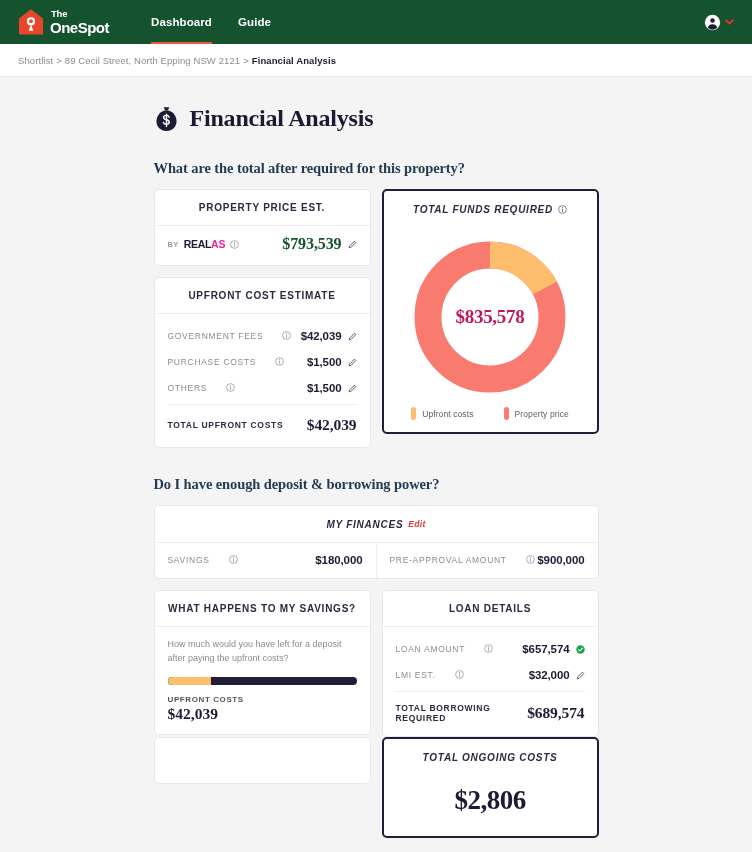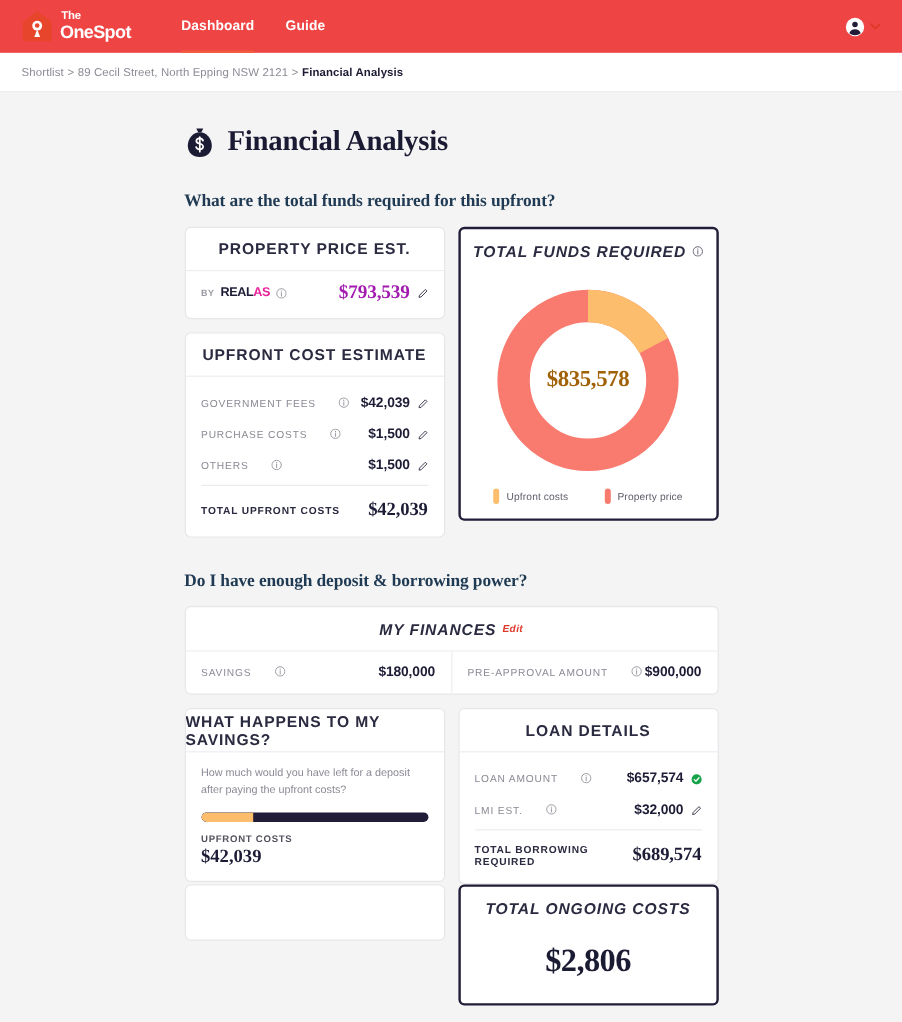--- a/index.html
+++ b/index.html
@@ -10,21 +10,21 @@
     background: #f4f4f5;
     font-family: "Liberation Sans", sans-serif;
     -webkit-font-smoothing: antialiased;
   }
 
   .page { width: 752px; height: 852px; position: relative; overflow: hidden; }
 
   
   .topnav {
     height: 44px;
-    background: #ef4444;
+    background: #14532d;
     display: flex;
     align-items: center;
     padding: 0 18px;
     position: relative;
   }
   .logo-wrap { display: flex; align-items: center; gap: 6px; }
   .logo-mark { width: 26px; height: 28px; flex: 0 0 auto; }
   .logo-text { display: flex; flex-direction: column; line-height: 1; }
   .logo-the {
     color: #ffffff; font-size: 9.5px; font-weight: bold;
@@ -85,21 +85,21 @@
   }
   .card.accent { border: 2px solid #211c38; }
   .card + .card { margin-top: 11px; }
 
   .card-head {
     height: 36px; display: flex; align-items: center; justify-content: center;
     gap: 5px; border-bottom: 1px solid #eeeef0;
   }
   .card-head.noborder { border-bottom: none; font-style: italic; }
   .card-title {
-    font-size: 13px; font-weight: bold; color: #2a2a40;
+    font-size: 10px; font-weight: bold; color: #2a2a40;
     letter-spacing: 0.75px; text-transform: uppercase;
   }
   .edit-link { font-size: 8.5px; font-weight: bold; color: #e0392a; cursor: pointer; letter-spacing: 0.3px; }
 
   .card-body { padding: 9px 13px 11px; }
 
   .line {
     display: flex; align-items: center; justify-content: space-between;
     padding: 7px 0; min-height: 25px;
   }
@@ -119,33 +119,33 @@
 
   .total-line { display: flex; align-items: center; justify-content: space-between; padding: 8px 0 2px; }
   .total-label { font-size: 8.5px; font-weight: bold; color: #2a2a40; letter-spacing: 0.7px; text-transform: uppercase; }
 
   
   .realas-row { display: flex; align-items: center; justify-content: space-between; padding: 9px 13px 12px; }
   .realas { display: flex; align-items: center; gap: 5px; }
   .by-label { font-size: 7.5px; color: #9a9aa3; font-weight: bold; letter-spacing: 0.4px; }
   .realas-word { font-size: 10.5px; font-weight: bold; color: #1d1c36; letter-spacing: -0.3px; }
   .realas-word .pink { color: #e8229b; }
-  .price-big { font-family: "Liberation Serif", serif; font-size: 16px; font-weight: bold; color: #a21caf; }
+  .price-big { font-family: "Liberation Serif", serif; font-size: 16px; font-weight: bold; color: #14532d; }
 
   
   .ico { width: 9px; height: 9px; flex: 0 0 auto; display: inline-block; vertical-align: middle; }
   .ico-pencil { width: 9px; height: 9px; flex: 0 0 auto; cursor: pointer; }
   .ico-check { width: 9px; height: 9px; flex: 0 0 auto; }
 
   
   .donut-card-body { padding: 4px 10px 12px; display: flex; flex-direction: column; align-items: center; }
   .donut-wrap { position: relative; width: 160px; height: 160px; margin: 6px 0 4px; }
   .donut-center {
     position: absolute; inset: 0; display: flex; align-items: center; justify-content: center;
-    font-family: "Liberation Serif", serif; font-size: 19px; font-weight: bold; color: #a16207;
+    font-family: "Liberation Serif", serif; font-size: 19px; font-weight: bold; color: #be185d;
     letter-spacing: -0.3px;
   }
   .legend { display: flex; gap: 30px; align-items: center; margin-top: 6px; }
   .legend-item { display: flex; align-items: center; gap: 6px; }
   .legend-swatch { width: 5px; height: 13px; border-radius: 2.5px; flex: 0 0 auto; }
   .legend-label { font-size: 8.5px; color: #5d5d6b; letter-spacing: 0.1px; }
 
   
   .savings-desc { font-size: 9px; color: #8a8a95; line-height: 1.55; margin: 2px 0 11px; }
   .bar { height: 8px; border-radius: 4px; background: #211c38; overflow: hidden; display: flex; }
@@ -217,21 +217,21 @@
       <div class="page-title-row">
         <svg class="bag-icon" viewBox="0 0 26 27">
           <path d="M10 1.2h6l-1.6 3.1h-2.8Z" fill="#1c1b34"></path>
           <path d="M13 4.3c5.6 0 10.4 5.2 10.4 11.6 0 6.1-4.2 10-10.4 10S2.6 22 2.6 15.9C2.6 9.5 7.4 4.3 13 4.3Z" fill="#1c1b34"></path>
           <path d="M13 8.6v12.6" stroke="#ffffff" stroke-width="1.5" stroke-linecap="round"></path>
           <path d="M15.8 11.6c-.4-1.2-1.5-1.9-2.9-1.9-1.6 0-2.9.9-2.9 2.3 0 3.2 5.9 1.5 5.9 4.7 0 1.5-1.4 2.4-3 2.4-1.5 0-2.7-.7-3.1-2" stroke="#ffffff" stroke-width="1.5" fill="none" stroke-linecap="round"></path>
         </svg>
         <div class="page-title">Financial Analysis</div>
       </div>
 
-      <div class="section-q">What are the total funds required for this upfront?</div>
+      <div class="section-q">What are the total after required for this property?</div>
 
       <div class="row">
         <div class="col-left">
 
           <div class="card">
             <div class="card-head">
               <span class="card-title">Property Price Est.</span>
             </div>
             <div class="realas-row">
               <span class="realas">

